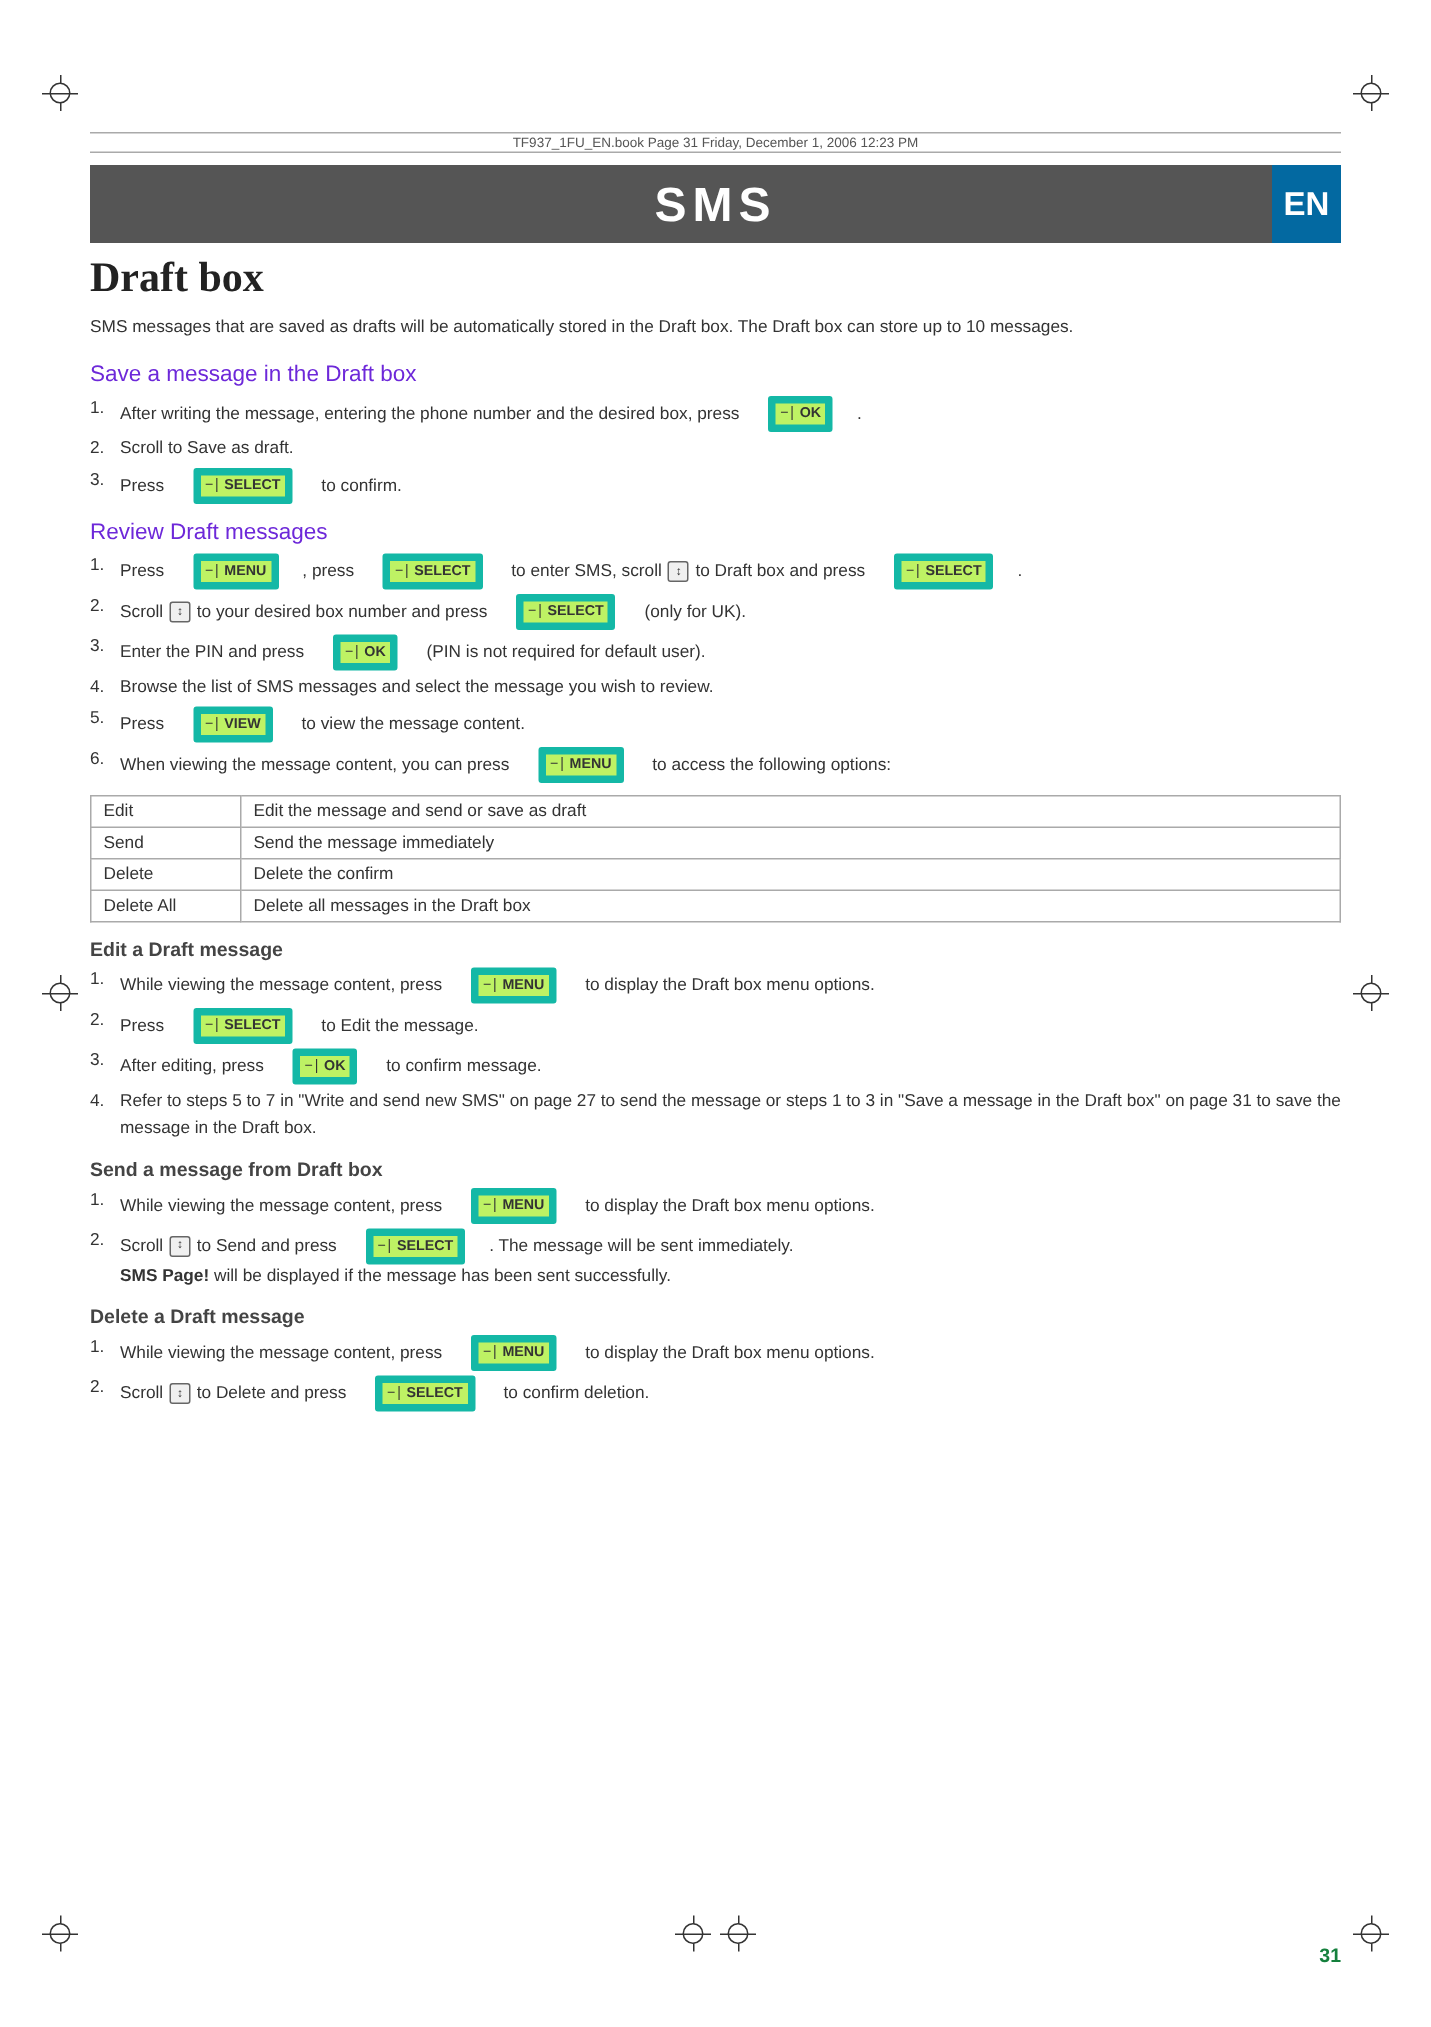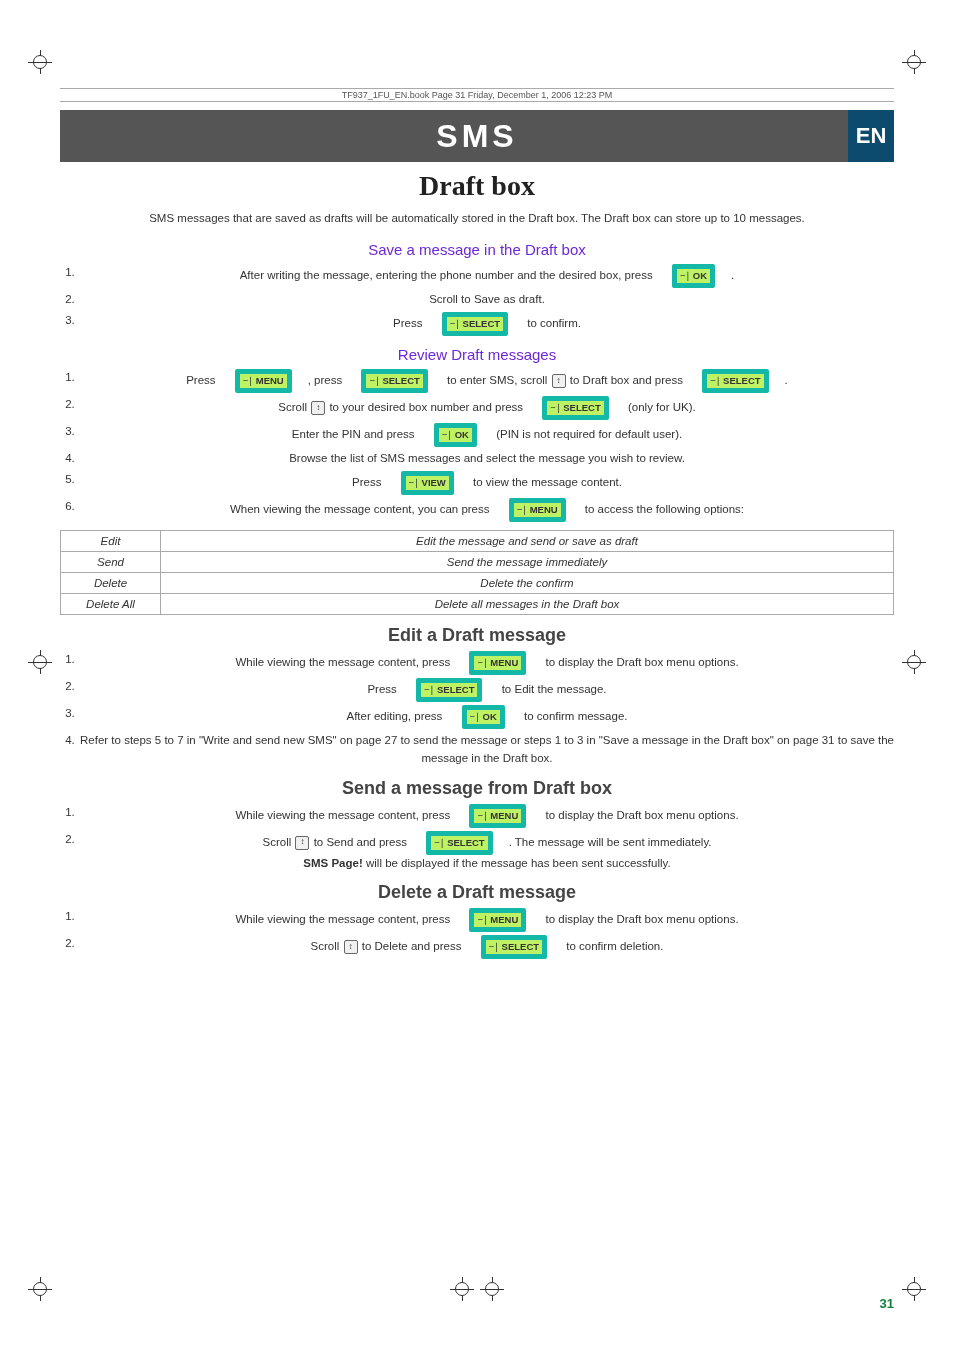--- a/index.html
+++ b/index.html
@@ -46,37 +46,36 @@
       font-size: 32px;
       font-weight: bold;
       letter-spacing: 4px;
     }
     .en-badge {
       position: absolute;
       right: 60px;
       top: 110px;
       width: 46px;
       height: 52px;
-      background: #0c4a6e;
+      background: #0369a1;
       display: flex;
       align-items: center;
       justify-content: center;
       color: #fff;
       font-size: 22px;
       font-weight: bold;
     }
 
     
     .content {
       position: absolute;
       top: 170px;
       left: 60px;
       right: 60px;
       bottom: 80px;
-      text-align: center;
     }
 
     h1.page-title {
       font-size: 28px;
       font-weight: bold;
       color: #222;
       margin-bottom: 8px;
       font-family: Georgia, serif;
     }
 
@@ -121,21 +120,20 @@
       vertical-align: middle;
       margin: 0 1px;
     }
 
     
     .options-table {
       width: 100%;
       border-collapse: collapse;
       margin: 8px 0 10px 0;
       font-size: 11.5px;
-      font-style: italic;
     }
     .options-table td {
       border: 1px solid #aaa;
       padding: 4px 8px;
       color: #333;
     }
     .options-table td:first-child {
       width: 100px;
       font-weight: normal;
     }
@@ -211,21 +209,21 @@
       vertical-align: middle;
       white-space: nowrap;
       margin: 0 16px;
       line-height: 14px;
     }
     .doc-key-bold {
       font-weight: bold;
     }
 
     .subsection-title {
-      font-size: 18px;
+      font-size: 13px;
       font-weight: bold;
       color: #444;
       margin-top: 10px;
       margin-bottom: 5px;
     }
 
     li { margin-left: 0; }
 
     .ol-custom {
       list-style: none;

